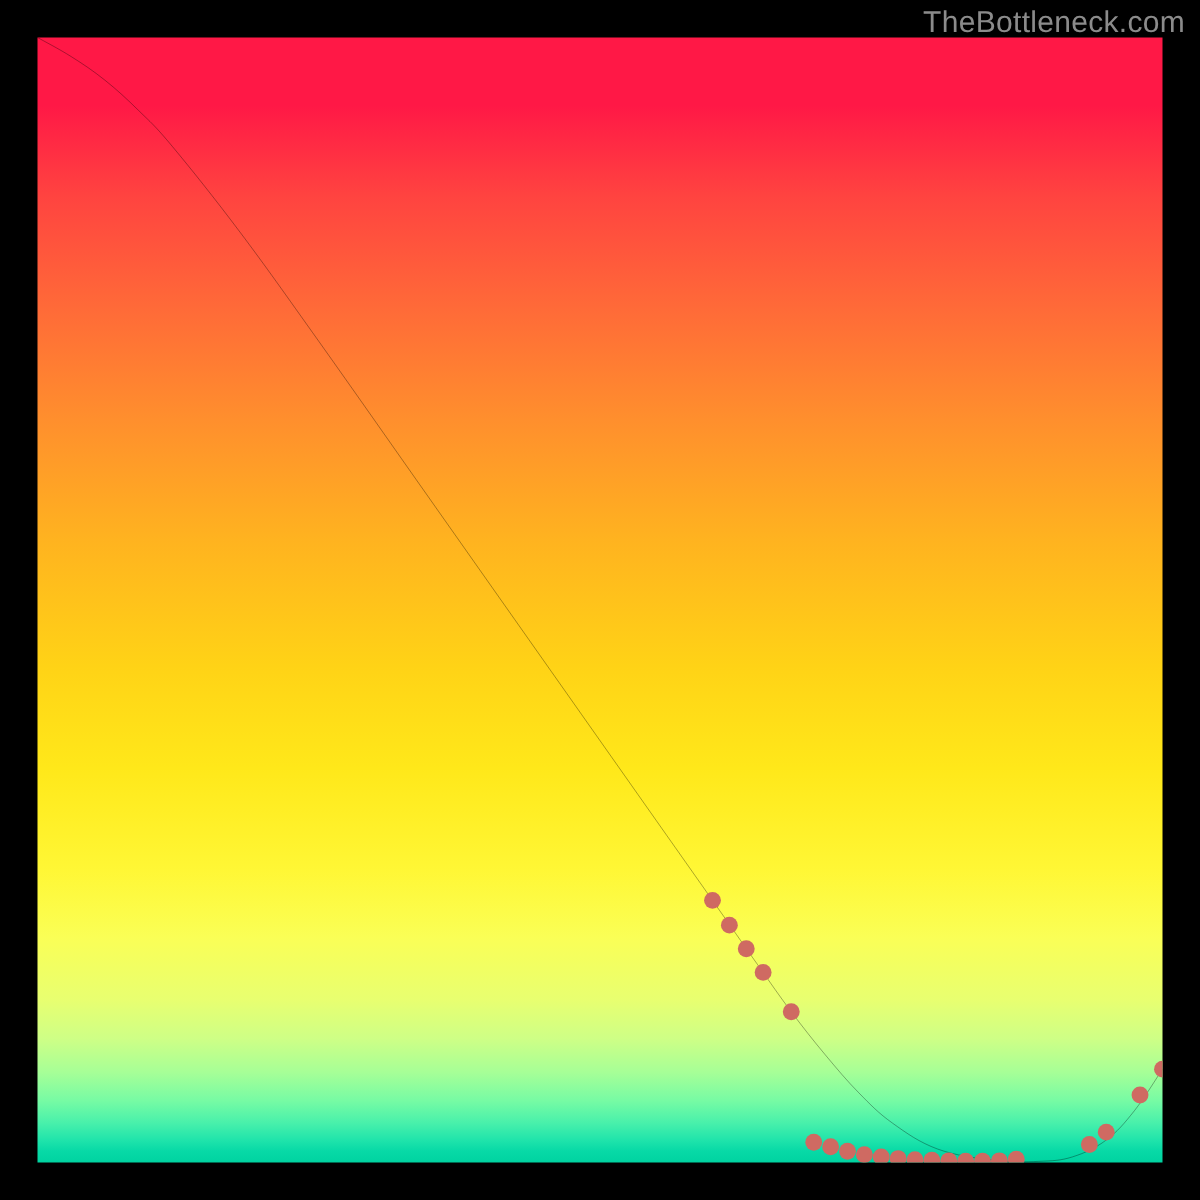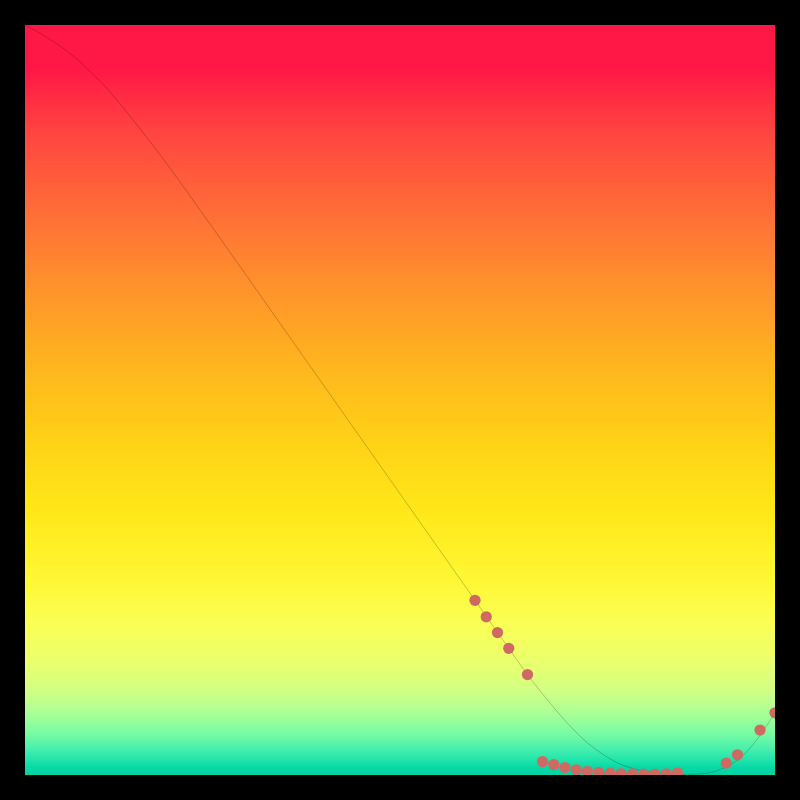--- a/index.html
+++ b/index.html
@@ -88,13 +88,14 @@
           <circle cx="84.000" cy="99.880" r="0.75" fill="#cf6a62"></circle>
           <circle cx="85.500" cy="99.850" r="0.75" fill="#cf6a62"></circle>
           <circle cx="87.000" cy="99.700" r="0.75" fill="#cf6a62"></circle>
           <circle cx="93.500" cy="98.400" r="0.75" fill="#cf6a62"></circle>
           <circle cx="95.000" cy="97.300" r="0.75" fill="#cf6a62"></circle>
           <circle cx="98.000" cy="94.000" r="0.75" fill="#cf6a62"></circle>
           <circle cx="100.000" cy="91.700" r="0.75" fill="#cf6a62"></circle>
         </g>
     </svg>
   </div>
+  <div class="watermark">TheBottleneck.com</div>
 </div>
 
 </body></html>

